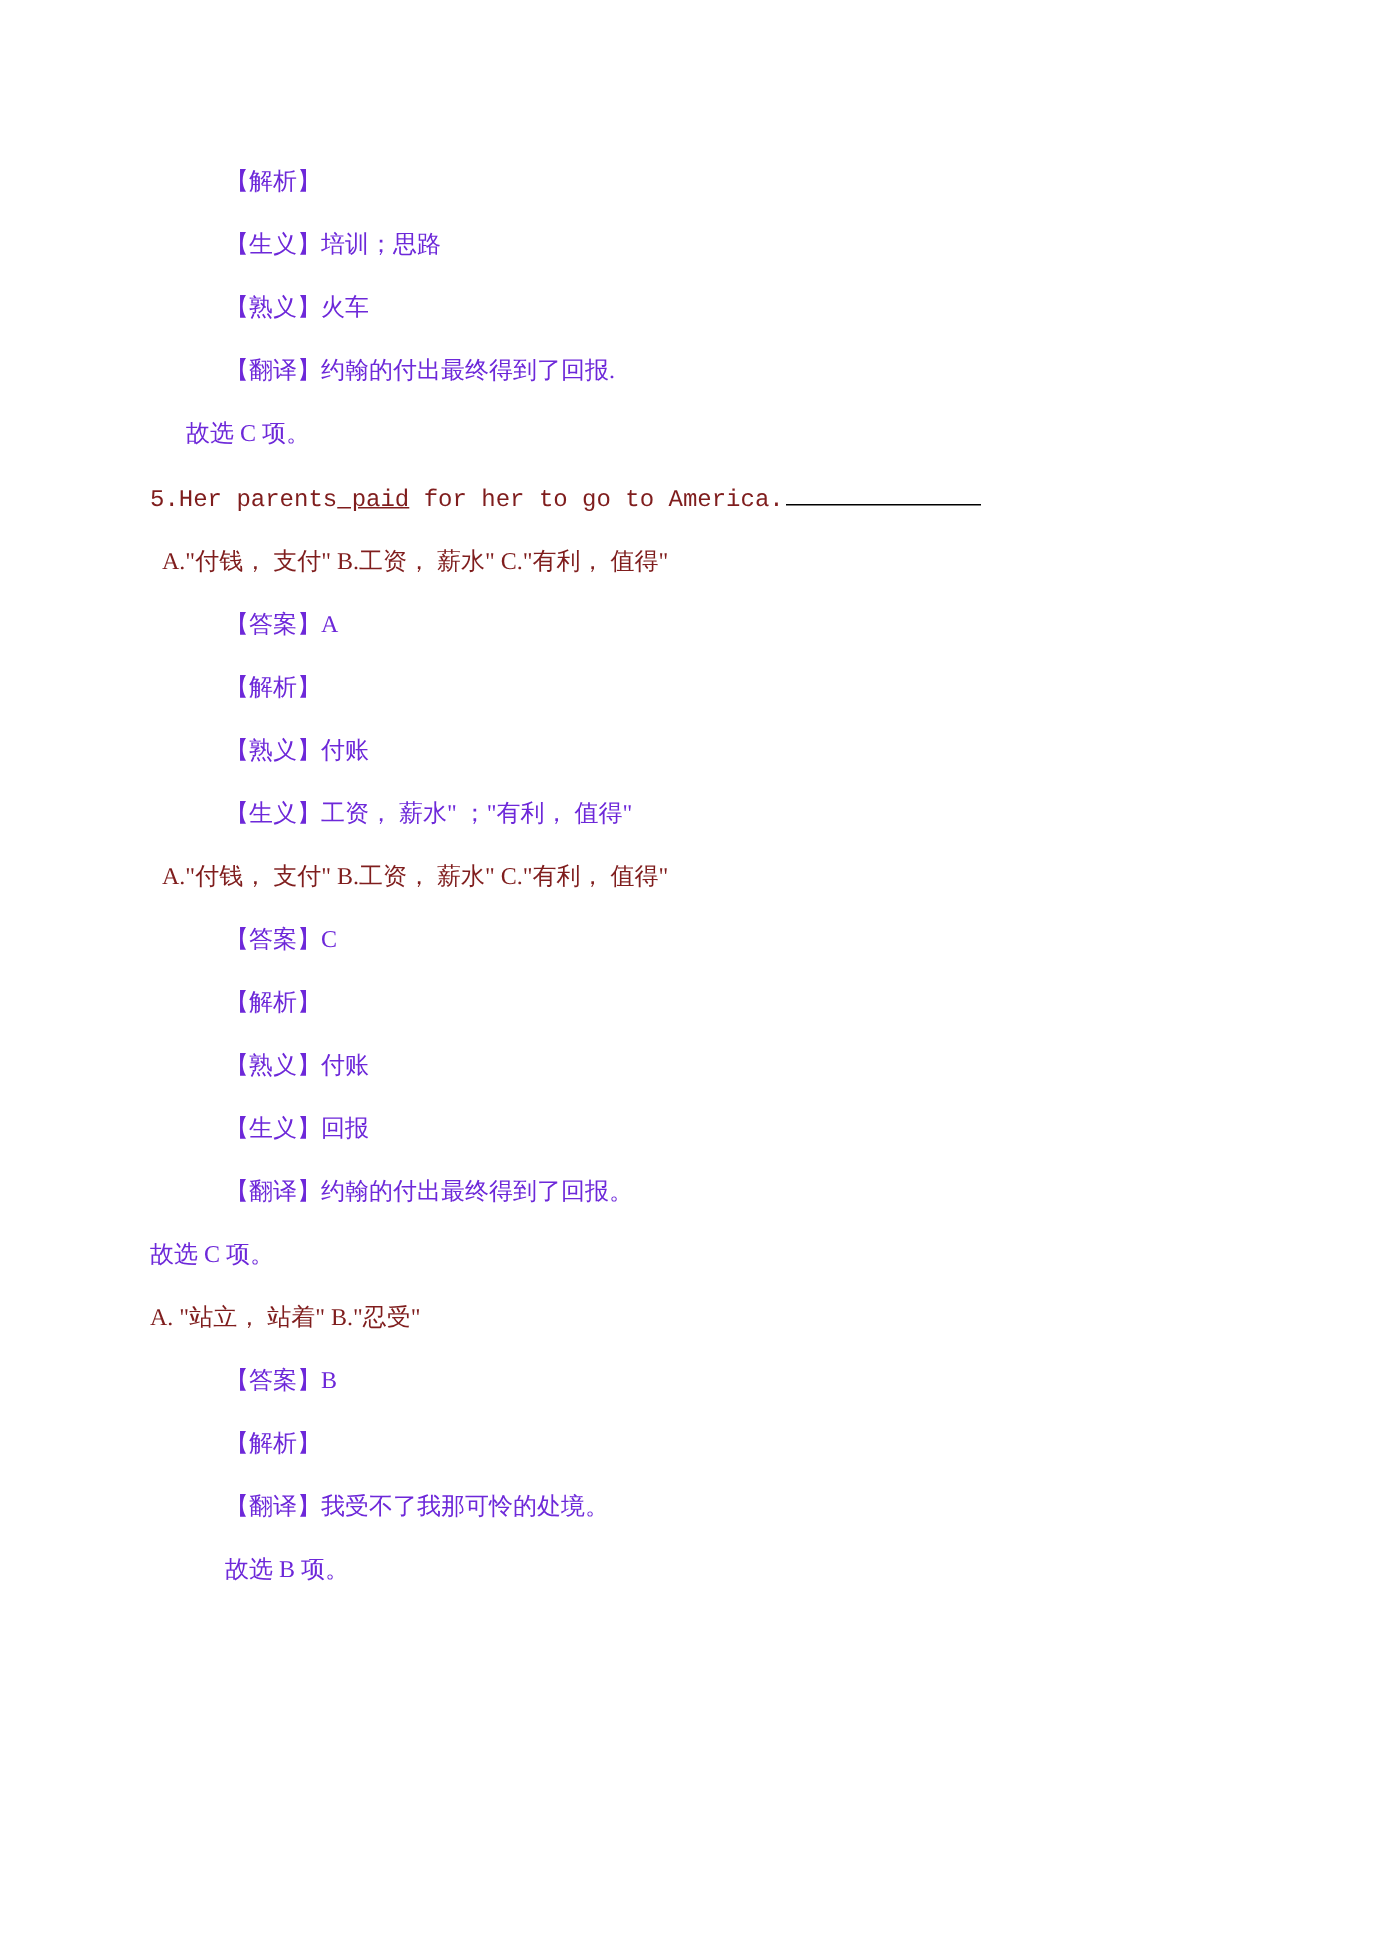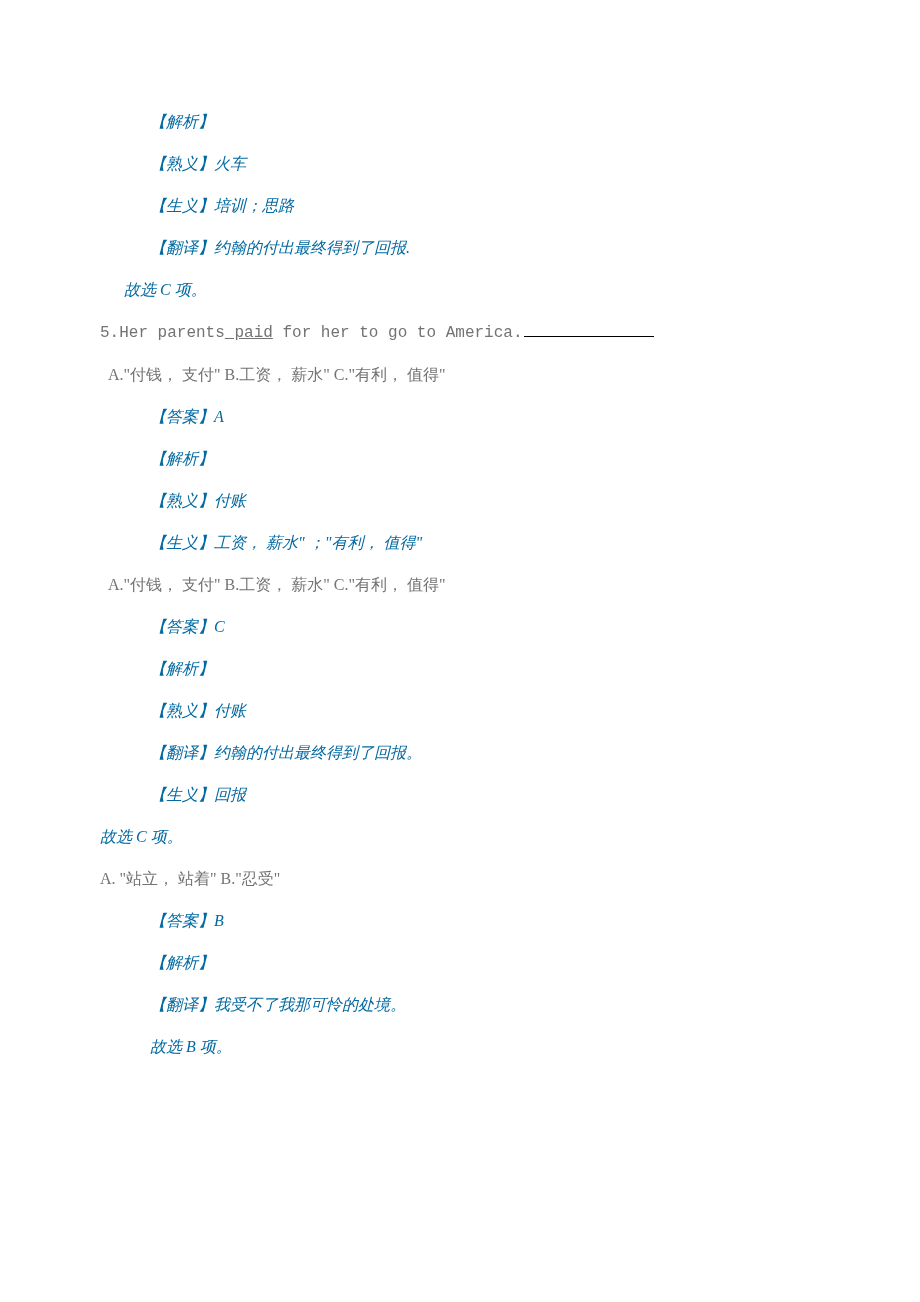--- a/index.html
+++ b/index.html
@@ -12,22 +12,22 @@
   }
   .page {
     width: 920px;
     min-height: 1302px;
     padding: 110px 100px 60px 100px;
     box-sizing: border-box;
   }
   p {
     margin: 0 0 18px 0;
   }
-  .red { color: #0369a1; font-style: italic; }
-  .black { color: #737373; }
+  .red { color: #6d28d9; }
+  .black { color: #7f1d1d; }
   .ind1 { padding-left: 50px; }
   .ind2 { padding-left: 24px; }
   .ind0 { padding-left: 0; }
   .indn { padding-left: 8px; }
   .u { text-decoration: underline; }
   .blank {
     display: inline-block;
     border-bottom: 1px solid #000;
     width: 130px;
     height: 1em;
@@ -35,40 +35,40 @@
     margin-left: 2px;
   }
   .mono { font-family: "SimSun", "Courier New", monospace; }
 </style>
 </head>
 <body>
 
 <div class="page">
 
   <p class="red ind1">【解析】</p>
+  <p class="red ind1">【生义】培训；思路</p>
   <p class="red ind1">【熟义】火车</p>
-  <p class="red ind1">【生义】培训；思路</p>
   <p class="red ind1">【翻译】约翰的付出最终得到了回报.</p>
   <p class="red ind2">故选 C 项。</p>
 
   <p class="black ind0 mono">
     <span>5.</span><span>Her parents</span><span class="u"> paid</span><span> for her to go to America.</span><span class="blank"></span>
   </p>
   <p class="black indn">A."付钱，   支付"  B.工资，   薪水"  C."有利，   值得"</p>
   <p class="red ind1">【答案】A</p>
   <p class="red ind1">【解析】</p>
   <p class="red ind1">【熟义】付账</p>
   <p class="red ind1">【生义】工资，   薪水"  ；"有利，   值得"</p>
 
   <p class="black indn">A."付钱，   支付"  B.工资，   薪水"  C."有利，   值得"</p>
   <p class="red ind1">【答案】C</p>
   <p class="red ind1">【解析】</p>
   <p class="red ind1">【熟义】付账</p>
+  <p class="red ind1">【生义】回报</p>
   <p class="red ind1">【翻译】约翰的付出最终得到了回报。</p>
-  <p class="red ind1">【生义】回报</p>
   <p class="red ind0">故选 C 项。</p>
 
   <p class="black ind0">A.  "站立，  站着"            B."忍受"</p>
   <p class="red ind1">【答案】B</p>
   <p class="red ind1">【解析】</p>
   <p class="red ind1">【翻译】我受不了我那可怜的处境。</p>
   <p class="red ind1">故选 B 项。</p>
 
 </div>
 

